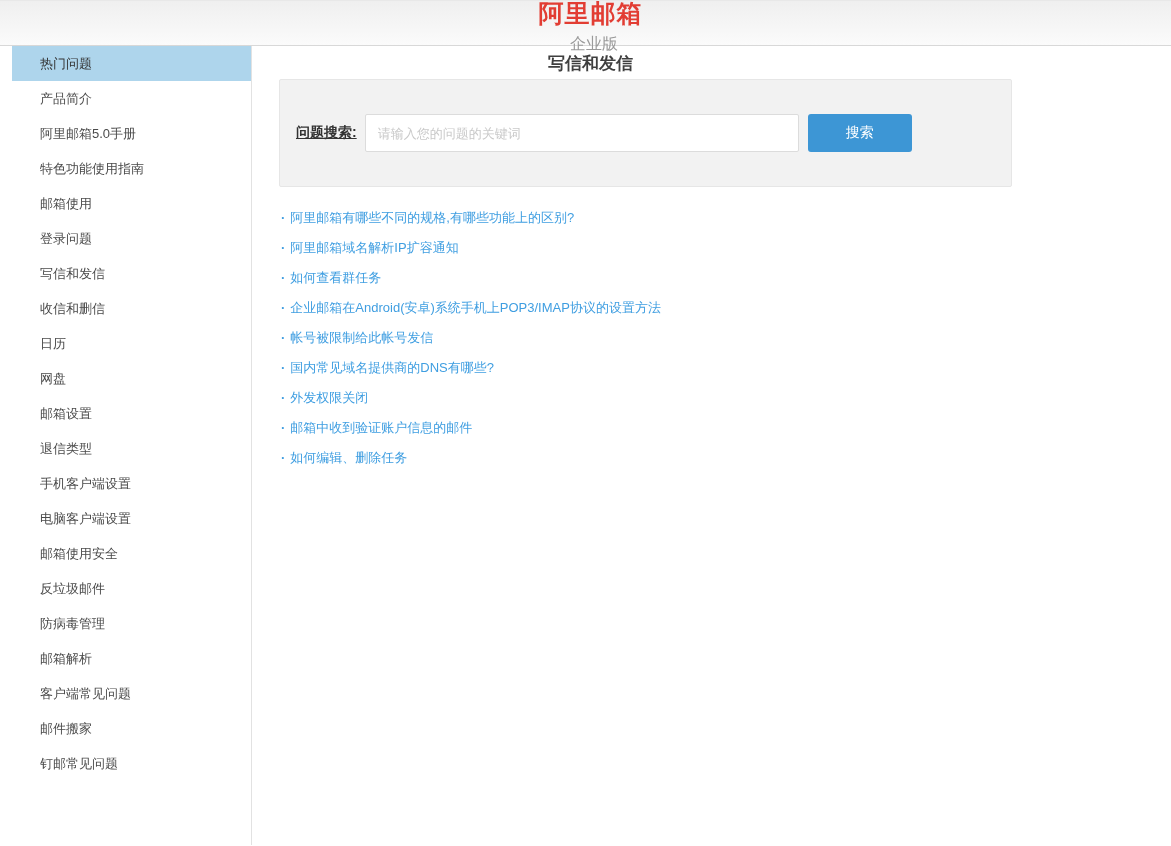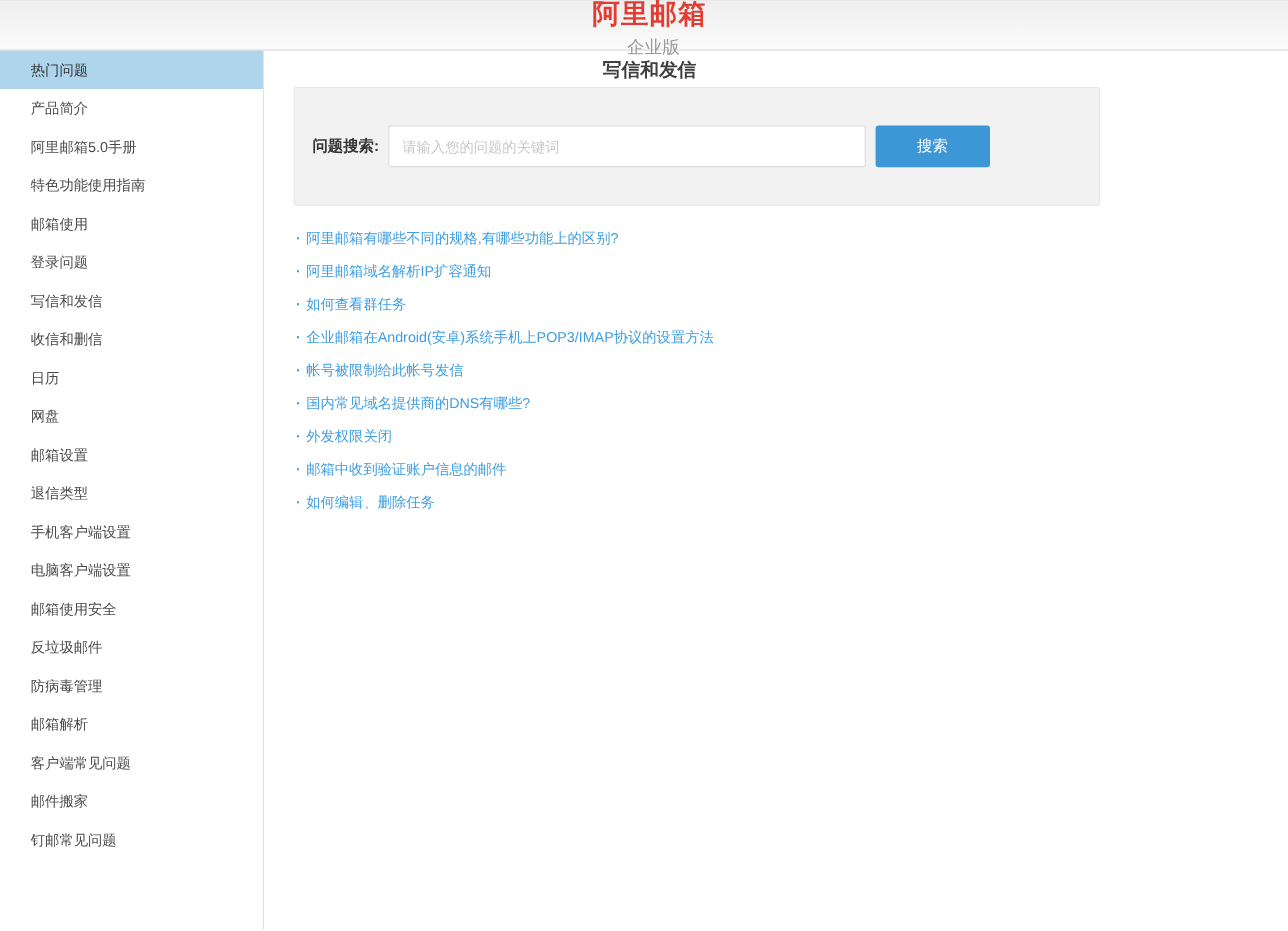--- a/index.html
+++ b/index.html
@@ -45,21 +45,21 @@
     width: 1px; height: 24px;
     background: #a9a9a9;
     margin: 0 15px 0 16px;
   }
   .page-title {
     font-size: 17px;
     font-weight: bold;
     color: #3f3f3f;
   }
   
-  .layout { display: flex; height: 799px; }
+  .layout { display: flex; height: 799px; margin-left: 12px; }
   .sidebar {
     width: 240px;
     border-right: 1px solid #e2e2e2;
     flex: none;
     list-style: none;
   }
   .side-item {
     height: 35px;
     line-height: 35px;
     padding-left: 28px;
@@ -80,20 +80,21 @@
     display: flex;
     align-items: center;
     padding: 0 16px;
   }
   .search-label {
     font-size: 14px;
     font-weight: bold;
     color: #333;
     white-space: nowrap;
     margin-right: 8px;
+    text-decoration: underline;
   }
   .search-input {
     width: 434px;
     height: 38px;
     border: 1px solid #dcdcdc;
     border-radius: 2px;
     padding: 0 12px;
     font-size: 13px;
     color: #1d4ed8;
     outline: none;

